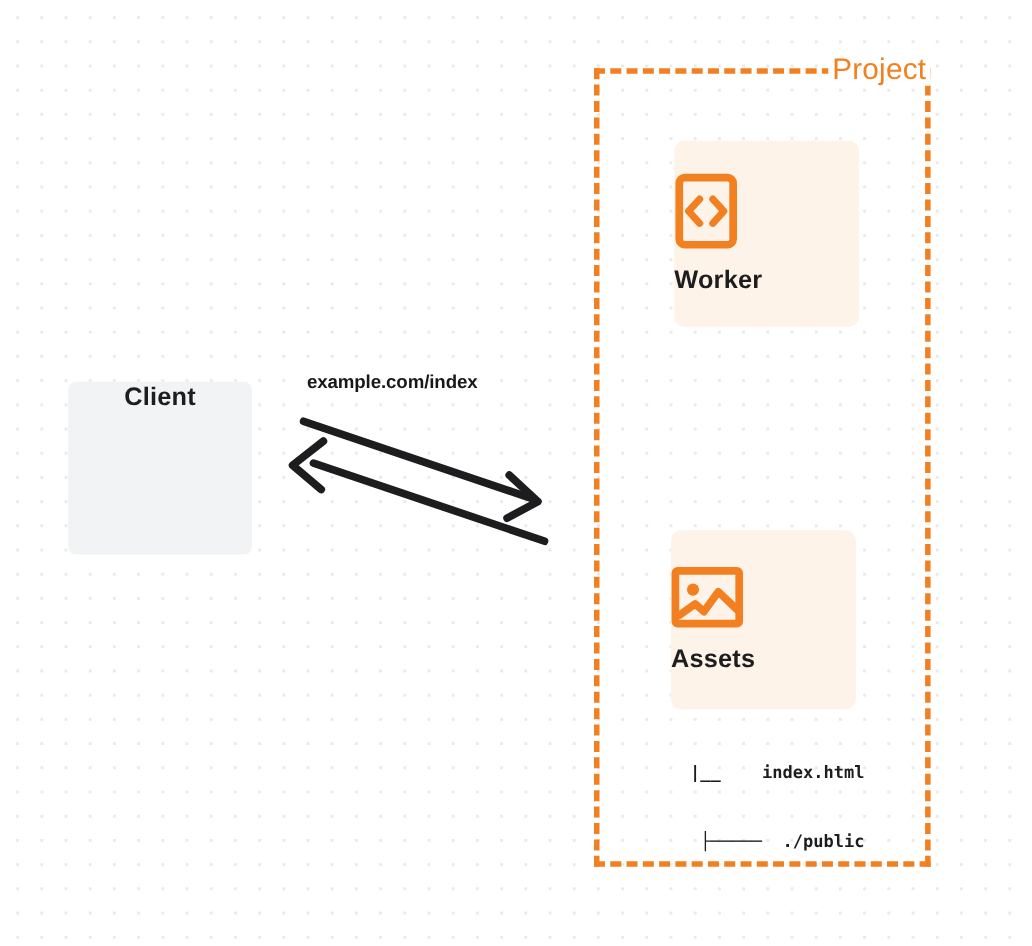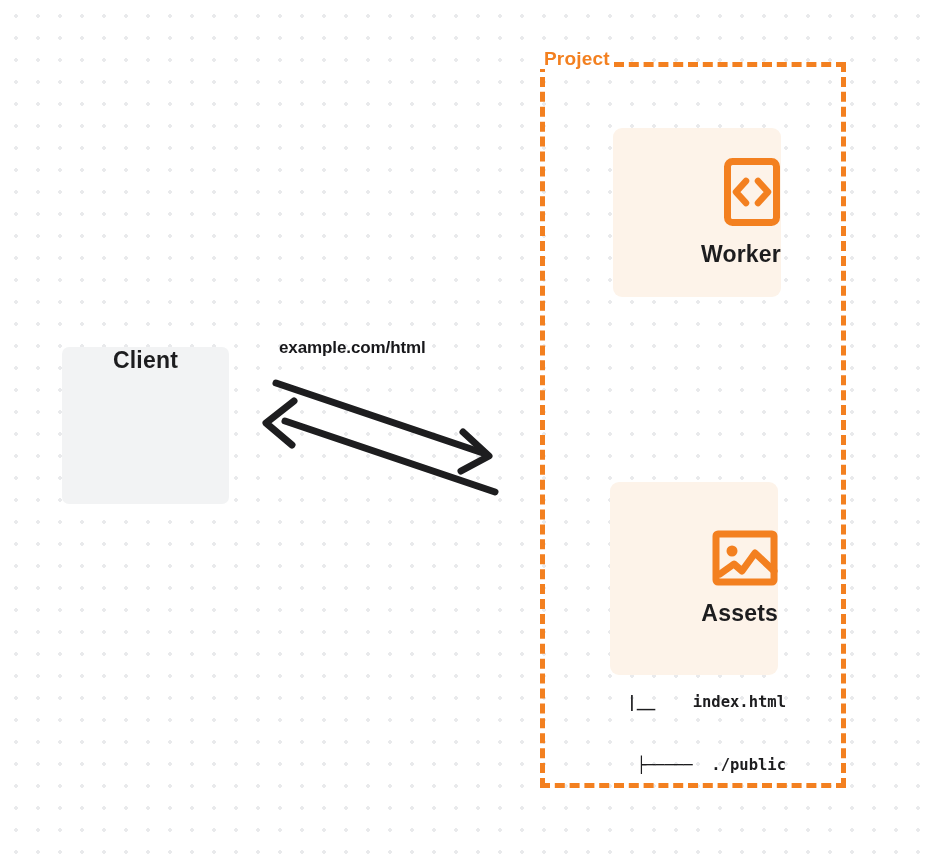--- a/index.html
+++ b/index.html
@@ -73,52 +73,52 @@
     width: 306px;
     height: 726px;
     box-sizing: border-box;
     border: 5px dashed #f38020;
   }
   .project-title {
     position: absolute;
     left: 540px;
     top: 48px;
     width: 306px;
-    text-align: left;
-    font-size: 19px;
-    font-weight: 700;
+    text-align: right;
+    font-size: 27px;
+    font-weight: 400;
     color: #f38020;
     letter-spacing: 0.2px;
   }
   .project-title span {
     background: #ffffff;
     padding: 0 4px;
   }
 
   
   .card {
     position: absolute;
     background: #fdf3e9;
     border-radius: 9px;
     display: flex;
     flex-direction: column;
-    align-items: flex-end;
+    align-items: flex-start;
     justify-content: center;
   }
   .card-worker {
     left: 613px;
     top: 128px;
     width: 168px;
     height: 169px;
   }
   .card-assets {
     left: 610px;
     top: 482px;
     width: 168px;
-    height: 193px;
+    height: 163px;
   }
   .card-icon {
     line-height: 0;
     margin-bottom: 14px;
   }
   .card-label {
     font-size: 23px;
     font-weight: 700;
     color: #1d1d1f;
     letter-spacing: 0.2px;
@@ -144,21 +144,21 @@
 </style>
 </head>
 <body>
 
 <div class="canvas">
 
   <div class="client-node">
     <span class="client-label">Client</span>
   </div>
 
-  <div class="edge-label">example.com/html</div>
+  <div class="edge-label">example.com/index</div>
 
   <svg class="arrows" viewBox="0 0 938 860" width="938" height="860">
 
     <g>
       <line x1="276" y1="383" x2="483" y2="453" stroke="#1d1d1f" stroke-width="7" stroke-linecap="round"></line>
       <polyline points="463,432 489,456 461,471" fill="none" stroke="#1d1d1f" stroke-width="7" stroke-linecap="round" stroke-linejoin="round"></polyline>
     </g>
 
     <g>
       <line x1="495" y1="492" x2="285" y2="421" stroke="#1d1d1f" stroke-width="7" stroke-linecap="round"></line>

